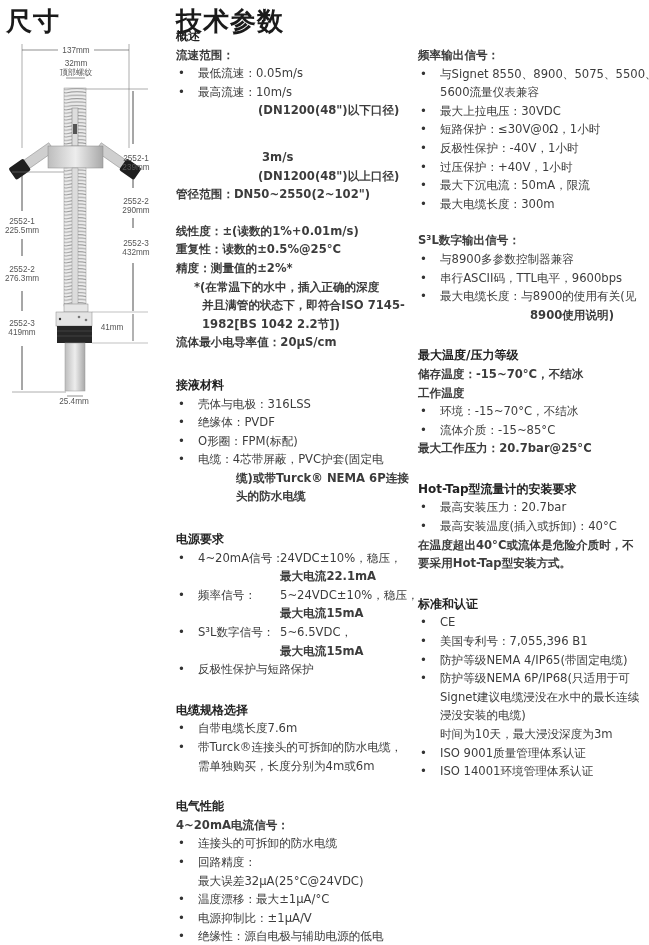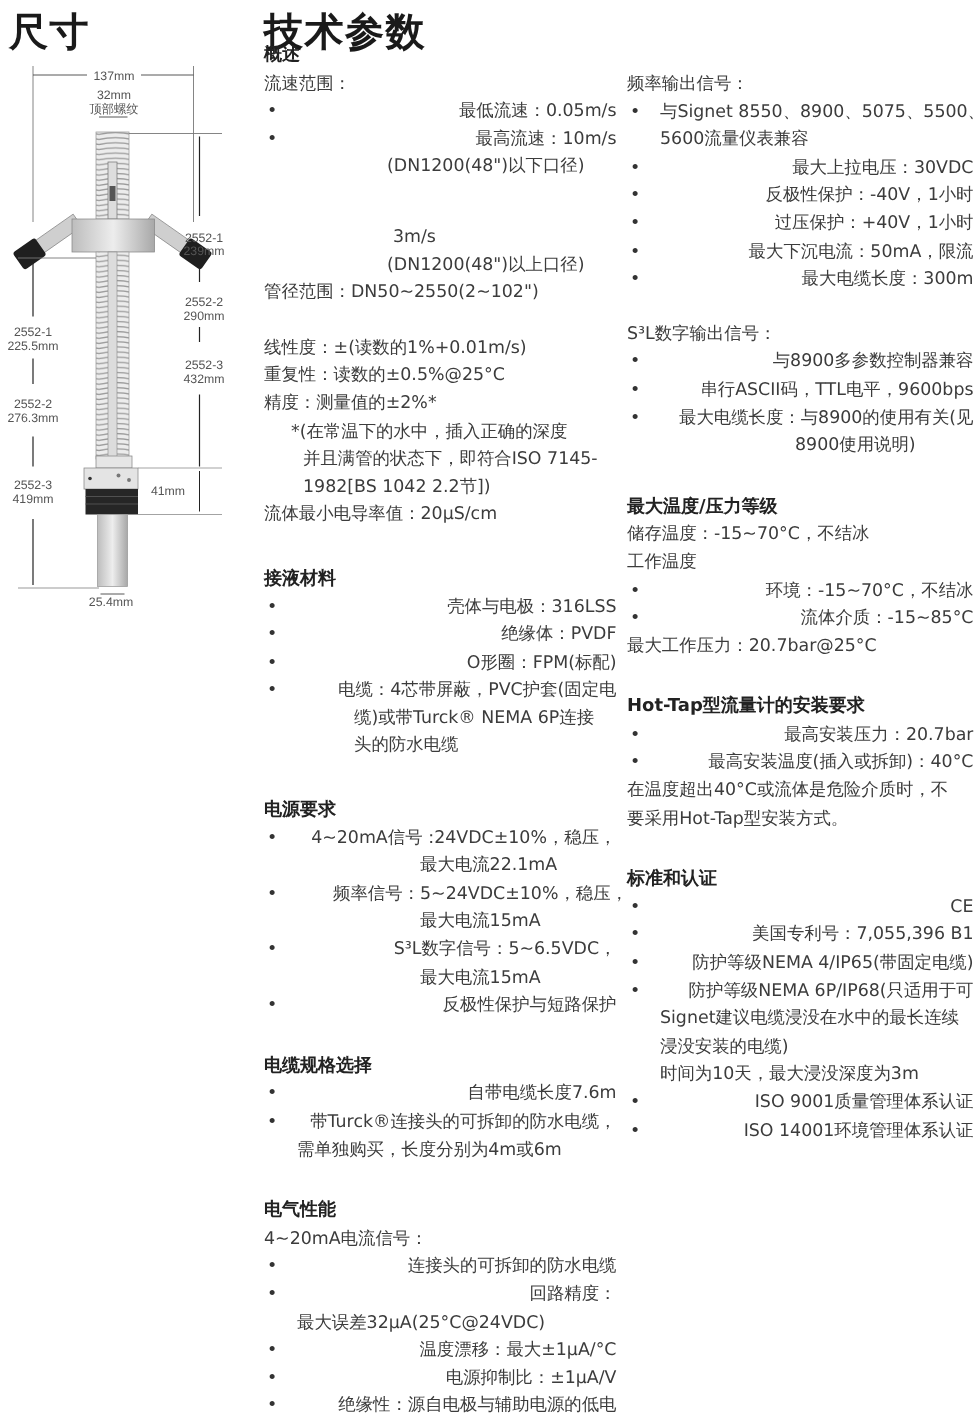--- a/index.html
+++ b/index.html
@@ -4,22 +4,22 @@
 <style>
   html, body { margin:0; padding:0; background:#ffffff; }
   body {
     width:649px; height:945px; position:relative; overflow:hidden;
     font-family:"DejaVu Sans", "Liberation Sans", sans-serif;
     color:#3c3c3c;
   }
   .h1 { position:absolute; font-weight:bold; font-size:26px; color:#1a1a1a; letter-spacing:1px; }
   .col { position:absolute; font-size:11.6px; line-height:18.6px; }
   .sec { font-weight:bold; color:#222; font-size:12px; }
-  .line { white-space:nowrap; }
-  .bul { position:relative; padding-left:22px; white-space:nowrap;text-align:right; }
+  .line { white-space:nowrap;font-weight:bold; }
+  .bul { position:relative; padding-left:22px; white-space:nowrap; }
   .bul::before { content:"•"; position:absolute; left:2px; top:0; color:#333; }
   .ind { padding-left:22px; white-space:nowrap; }
   .gap { height:18px; }
   .fig { position:absolute; left:0; top:36px; width:170px; height:370px; }
   .dimtxt { font-family:"Liberation Sans", sans-serif; font-size:8.2px; fill:#555; }
 </style>
 </head>
 <body>
 
 <div class="h1" style="left:6px;top:4px;">尺寸</div>
@@ -164,20 +164,21 @@
   <div class="line" style="padding-left:72px;">压&lt;48VAC/DC</div>
   <div class="bul">最大电缆长度：300m</div>
 
 </div>
 
 <div class="col" style="left:418px;top:46px;width:231px;">
   <div class="line">频率输出信号：</div>
   <div class="bul">与Signet 8550、8900、5075、5500、</div>
   <div class="ind">5600流量仪表兼容</div>
   <div class="bul">最大上拉电压：30VDC</div>
+  <div class="bul">短路保护：≤30V@0Ω，1小时</div>
   <div class="bul">反极性保护：-40V，1小时</div>
   <div class="bul">过压保护：+40V，1小时</div>
   <div class="bul">最大下沉电流：50mA，限流</div>
   <div class="bul">最大电缆长度：300m</div>
   <div class="gap"></div>
 
   <div class="line">S³L数字输出信号：</div>
   <div class="bul">与8900多参数控制器兼容</div>
   <div class="bul">串行ASCII码，TTL电平，9600bps</div>
   <div class="bul">最大电缆长度：与8900的使用有关(见</div>

